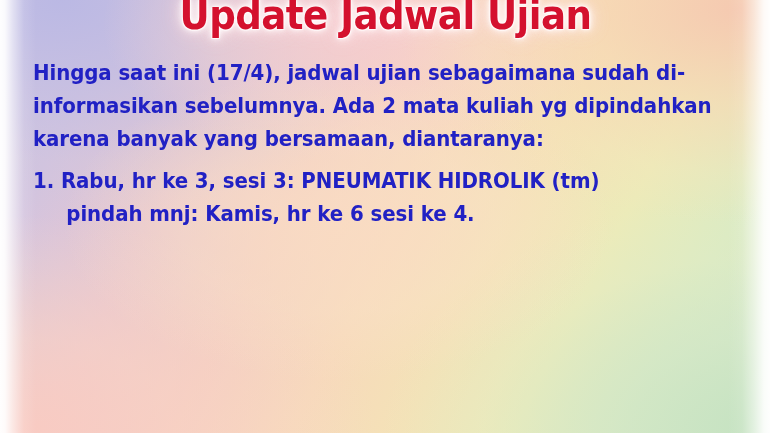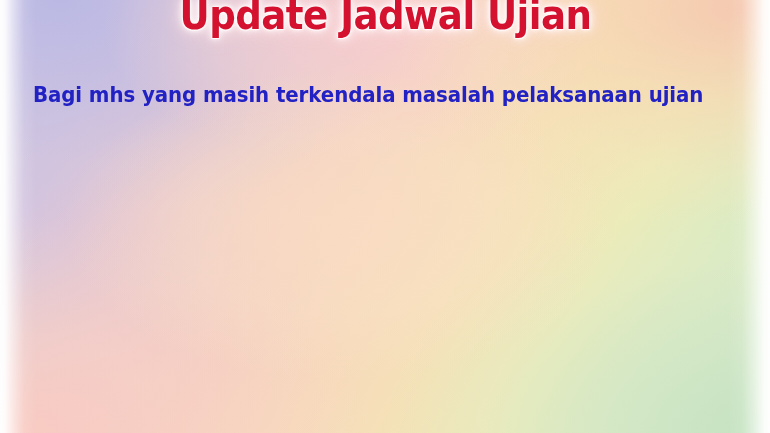--- a/index.html
+++ b/index.html
@@ -195,31 +195,37 @@
   <div class="bg-layer bg-edge-right"></div>
 
   <div class="content">
 
     <div class="title-wrap">
       <span class="title">Update Jadwal Ujian</span>
     </div>
 
     <div class="body">
 
+      <div class="para-block">
+        <div class="para">Hingga saat ini (17/4), jadwal ujian sebagaimana sudah di-</div>
+        <div class="para">informasikan sebelumnya.  Ada 2 mata kuliah yg dipindahkan</div>
+        <div class="para">karena banyak yang bersamaan, diantaranya:</div>
+      </div>
 
       <div class="gap-sm"></div>
 
+      <div class="list-item">
+        <div class="li-line">1.  Rabu, hr ke 3, sesi 3: PNEUMATIK HIDROLIK (tm)</div>
+        <div class="li-line sub">pindah mnj: Kamis, hr ke 6 sesi ke 4.</div>
+      </div>
 
       <div class="gap-md"></div>
 
 
       <div class="gap-md"></div>
 
 
       <div class="gap-sm"></div>
 
-      <div class="para-block">
-        <div class="para">Bagi mhs yang masih terkendala masalah pelaksanaan ujian</div>
-      </div>
 
     </div>
   </div>
 </div>
 
 </body></html>

